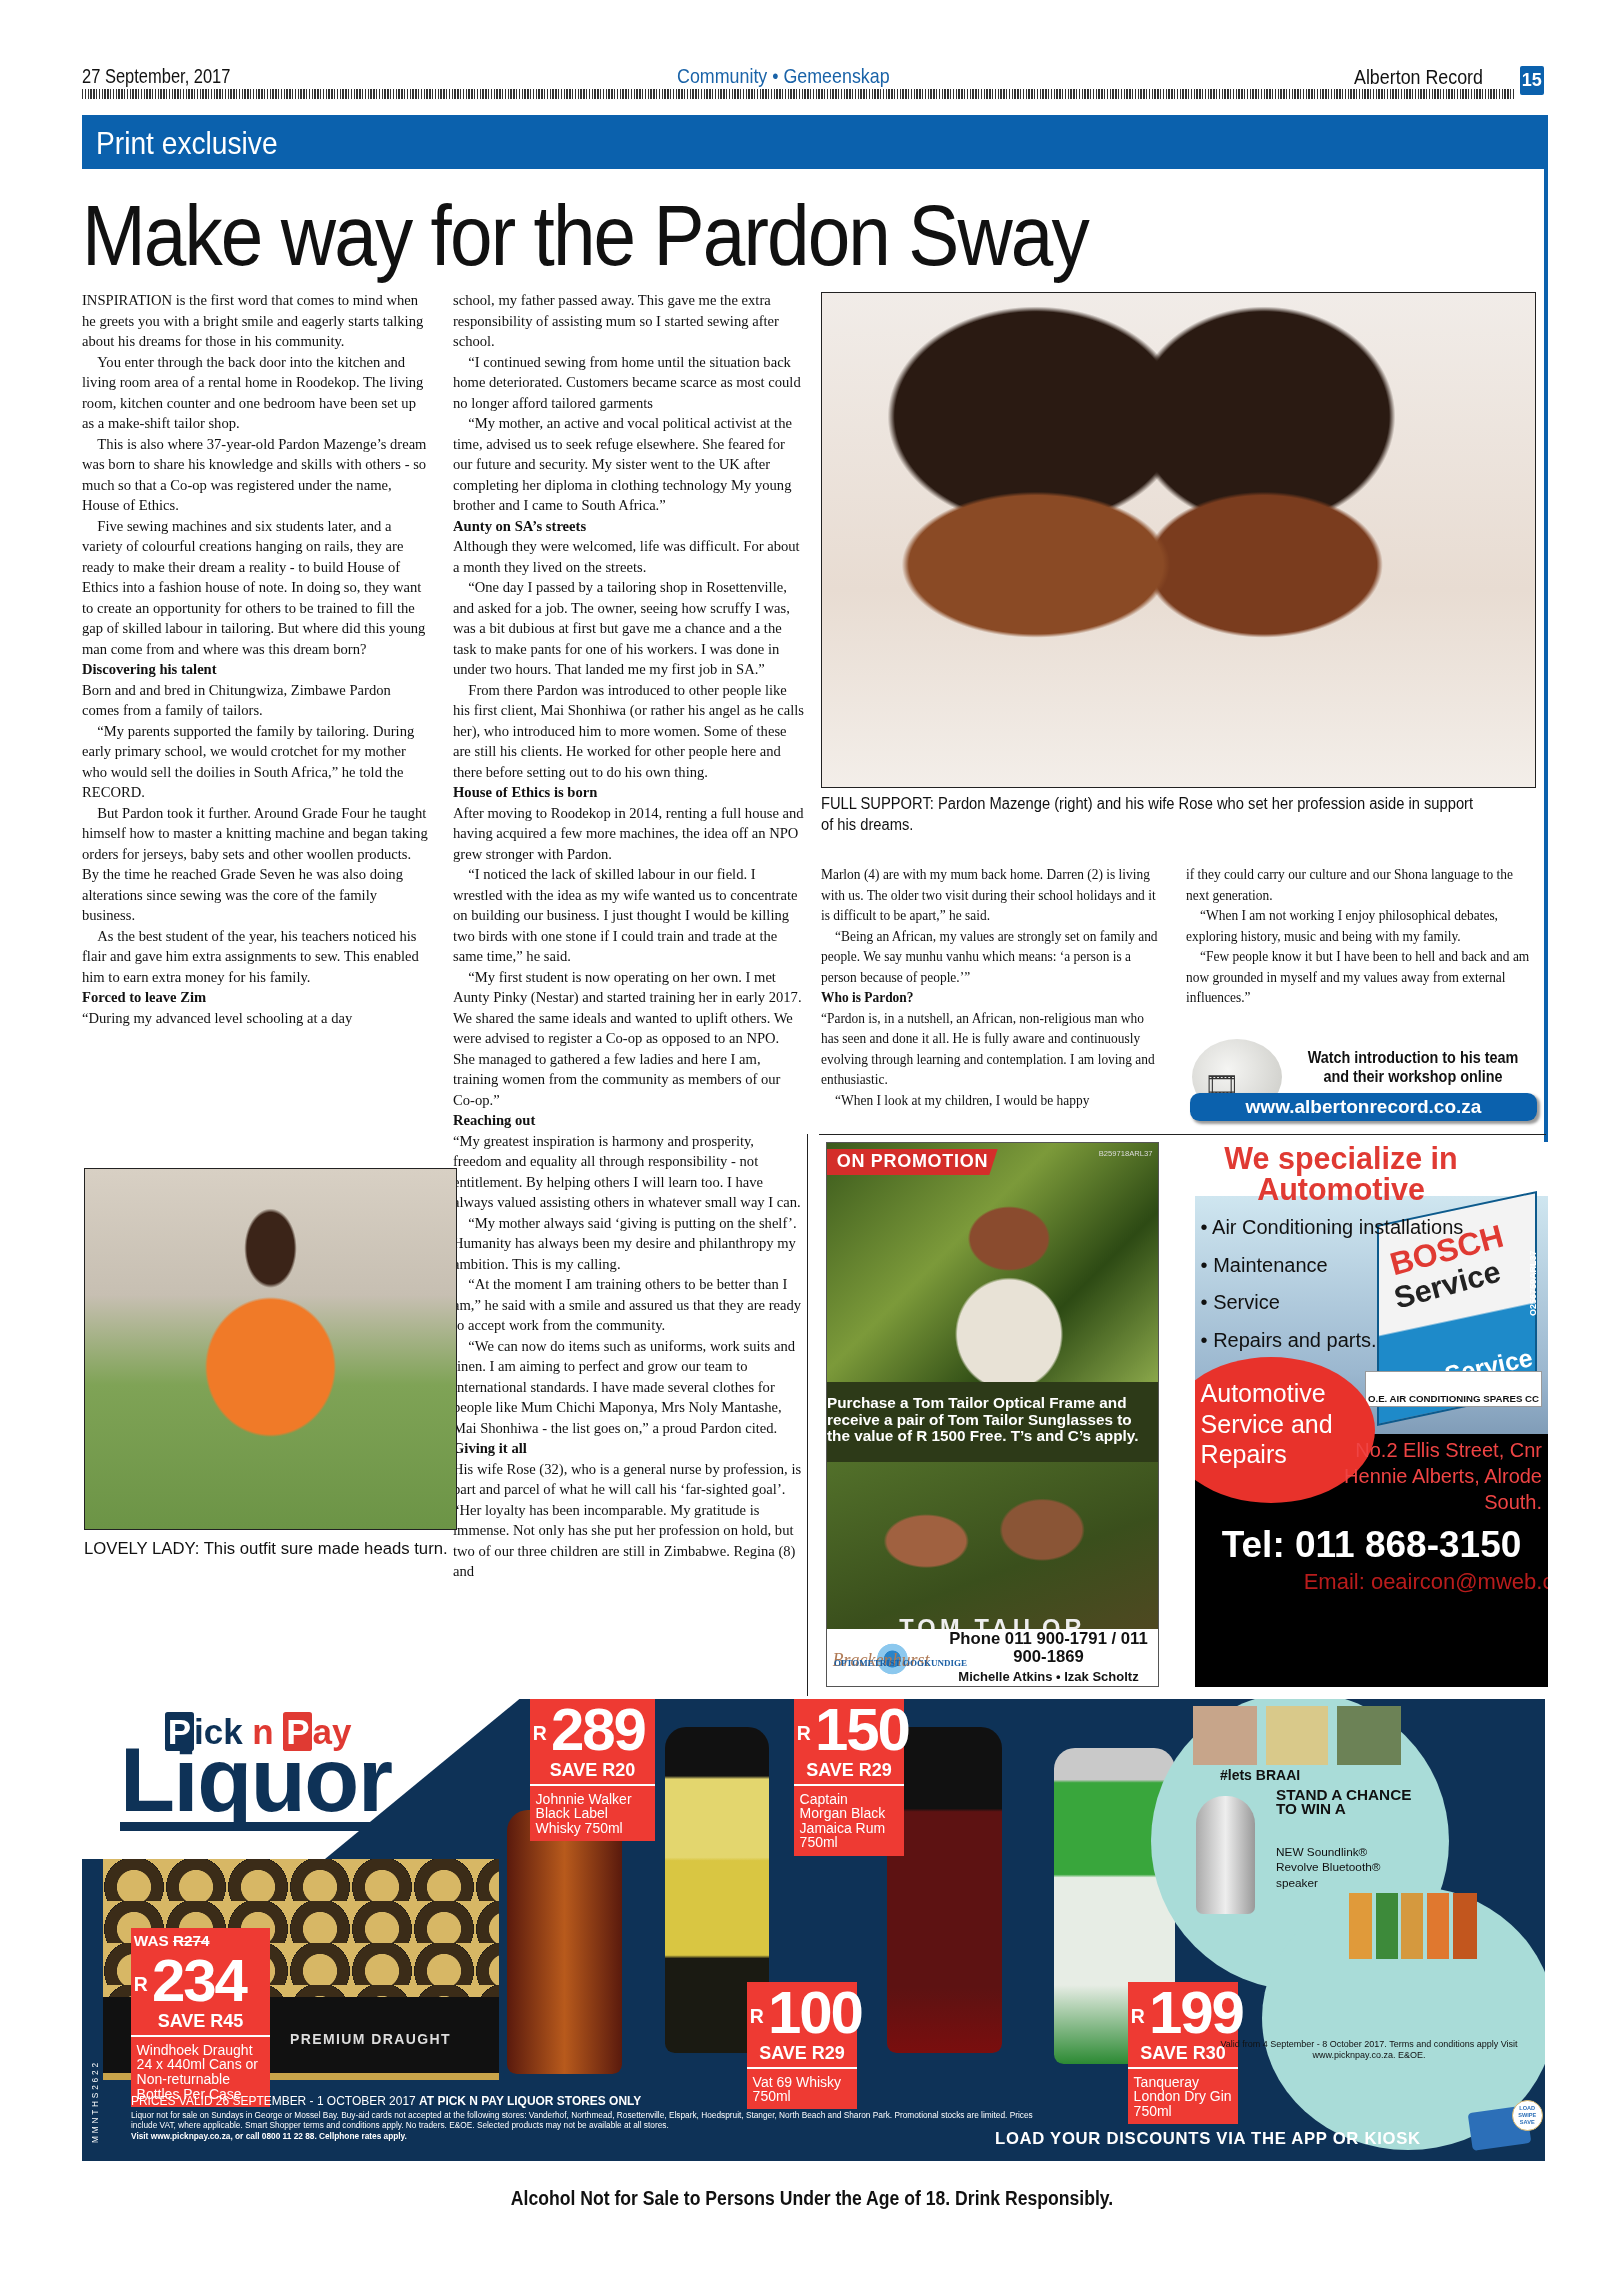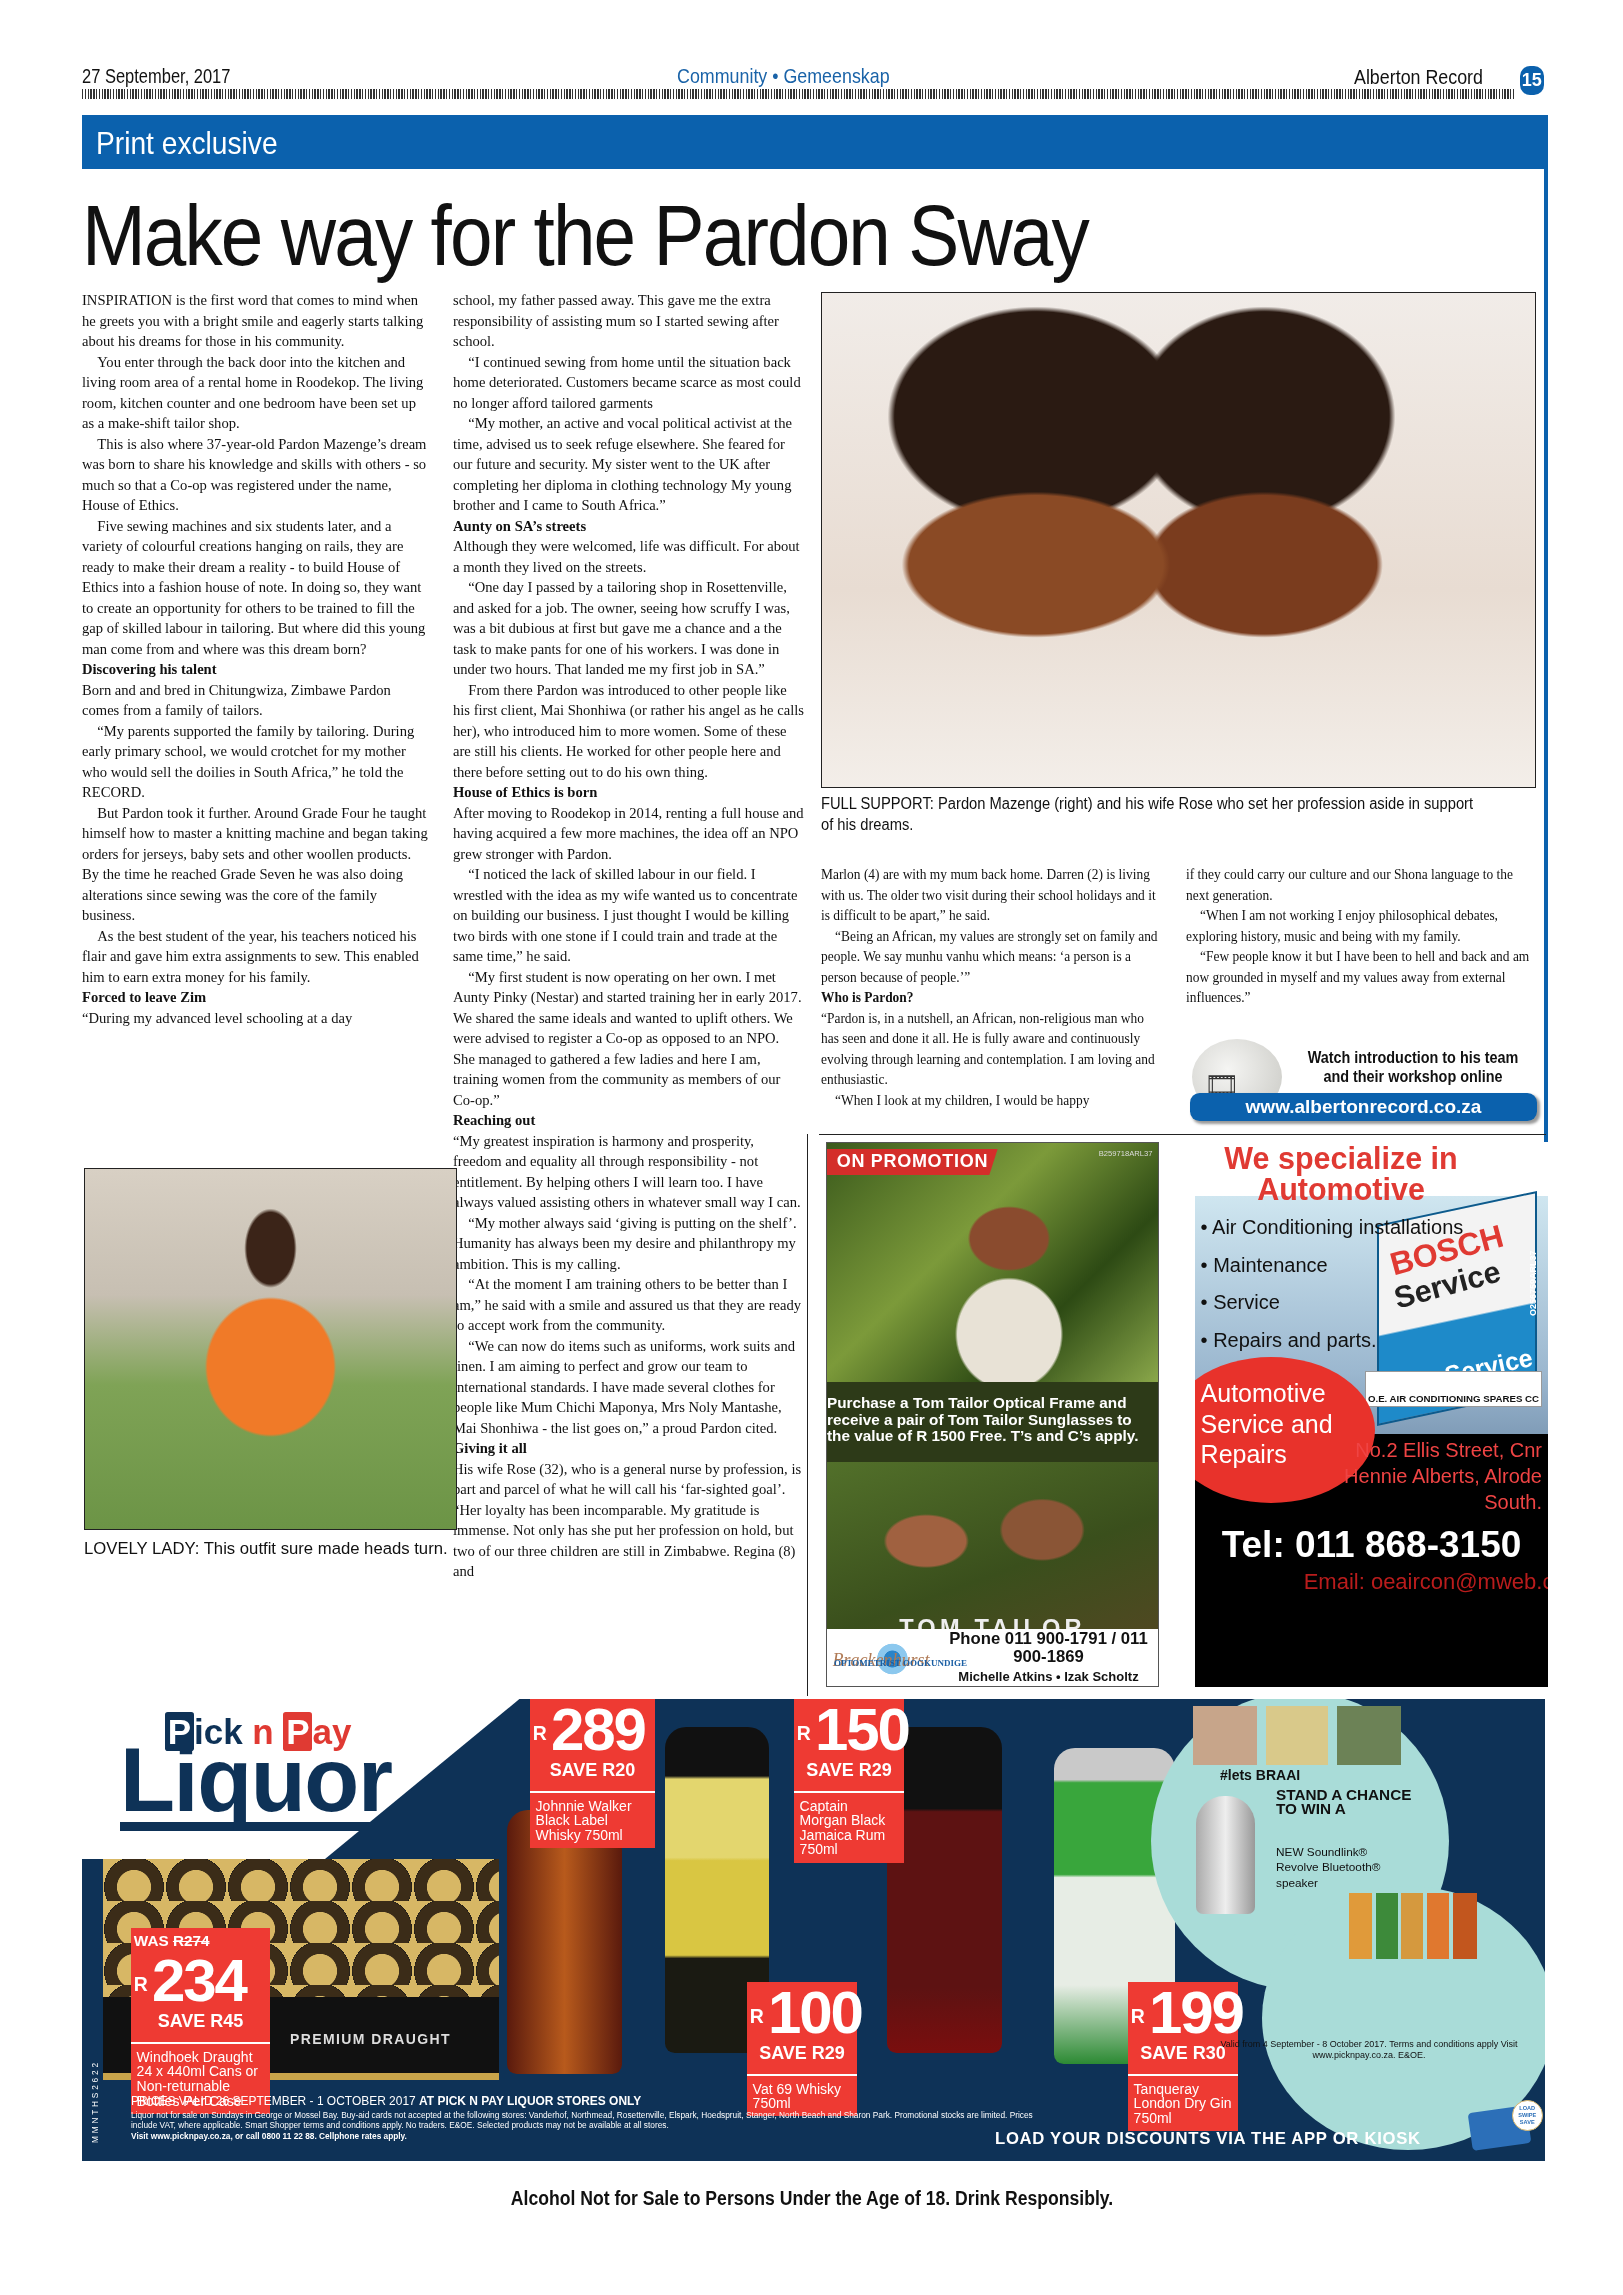--- a/index.html
+++ b/index.html
@@ -2,21 +2,21 @@
 <html style="font-size:11px"><head>
 <meta charset="utf-8">
 <style>
 *{box-sizing:border-box;margin:0;padding:0}
 body{width:1624px;height:2295px;background:#fff;position:relative;font-family:"Liberation Serif",serif;color:#111;overflow:hidden}
 .abs{position:absolute}
 
 #hdr-date{left:82px;top:65px;font-size:19.4px;font-family:"Liberation Sans",sans-serif;transform:scaleX(.85);transform-origin:left}
 #hdr-section{left:677px;top:64px;font-size:21px;color:#1a63a8;font-family:"Liberation Sans",sans-serif;transform:scaleX(.85);transform-origin:left}
 #hdr-pub{left:1354px;top:65px;font-size:21px;font-family:"Liberation Sans",sans-serif;transform:scaleX(.85);transform-origin:left}
-#page-num{left:1520px;top:66px;width:23.6px;height:29px;border-radius:10px;background:#0b61ad;color:#fff;font:bold 18px "Liberation Sans",sans-serif;text-align:center;line-height:29px}
+#page-num{left:1520px;top:66px;width:23.6px;height:29px;border-radius:2px;background:#0b61ad;color:#fff;font:bold 18px "Liberation Sans",sans-serif;text-align:center;line-height:29px}
 #hdr-rule{left:82px;top:89px;width:1433px;height:9.7px;background:repeating-linear-gradient(90deg,#333 0 1.4px,#fff 1.4px 2.8px)}
 
 #banner{left:82px;top:115px;width:1465px;height:54px;background:#0b61ad}
 #banner span{position:absolute;left:14px;top:9.7px;color:#fff;font:32px "Liberation Sans",sans-serif;transform:scaleX(.88);transform-origin:left}
 #frame-right{left:1544px;top:115px;width:3.5px;height:1027px;background:#0b61ad}
 #headline{left:82px;top:187px;font:85px "Liberation Sans",sans-serif;letter-spacing:-2.1px;transform:scaleX(.9);transform-origin:left;white-space:nowrap}
 
 .col{position:absolute;font-size:14.6px;line-height:20.5px;text-align:left}
 .col p{margin:0}
 .col p.ind{text-indent:15.3px}
@@ -78,21 +78,21 @@
 #pnp-logo-pick .n{color:#e03a33}
 #pnp-logo-pick .p2{background:#e03a33;color:#fff;padding:0 2.8px;border-radius:2.8px}
 #pnp-logo-pick .ay{color:#e03a33}
 #pnp-logo-liquor{left:38px;top:40px;font:bold 90px "Liberation Sans",sans-serif;color:#0e3257;letter-spacing:-1.4px;line-height:83px;border-bottom:9.7px solid #0e3257}
 #pnp-cans{left:21px;top:160px;width:396px;height:167px;background:repeating-radial-gradient(circle at 31px 28px,#d7b765 0 16.7px,#3b2c18 17.4px 29px,#1a1a1a 30px);background-size:62px 42px}
 #pnp-cans-box{left:21px;top:298px;width:396px;height:83px;background:#111;border-bottom:7px solid #c9a44a}
 #pnp-cans-text{left:208px;top:332px;color:#ddd;font:bold 14px "Liberation Sans",sans-serif;letter-spacing:1.4px}
 .tag{position:absolute;background:#ee3a33;color:#fff;font-family:"Liberation Sans",sans-serif}
 .tag .price{font:bold 60px "Liberation Sans",sans-serif;line-height:61px;letter-spacing:-2.1px;padding-left:21px;position:relative}
 .tag .price sup{position:absolute;left:2.8px;top:4.2px;font-size:19.4px}
-.tag .save{font:bold 18px "Liberation Sans",sans-serif;text-align:center;border-bottom:2.1px solid #fff;padding-bottom:10px}
+.tag .save{font:bold 18px "Liberation Sans",sans-serif;text-align:center;border-bottom:2.1px solid #fff;padding-bottom:3px}
 .tag .desc{font:14px "Liberation Sans",sans-serif;line-height:14.6px;padding:5.6px 5.6px}
 .tag .was{font:bold 15.3px "Liberation Sans",sans-serif;padding:4.2px 2.8px 0}
 .tag .was s{text-decoration:line-through}
 #tag-windhoek{left:49px;top:229px;width:139px}
 #tag-jw{left:448px;top:0px;width:125px}
 #tag-cm{left:712px;top:0px;width:110px}
 #tag-vat{left:665px;top:283px;width:110px}
 #tag-tq{left:1046px;top:283px;width:110px}
 .bottle{position:absolute;border-radius:21px 21px 9.7px 9.7px}
 #b-jw{left:425px;top:111px;width:115px;height:264px;background:linear-gradient(90deg,#5a1a0d,#b85a1c 50%,#5a1a0d)}

